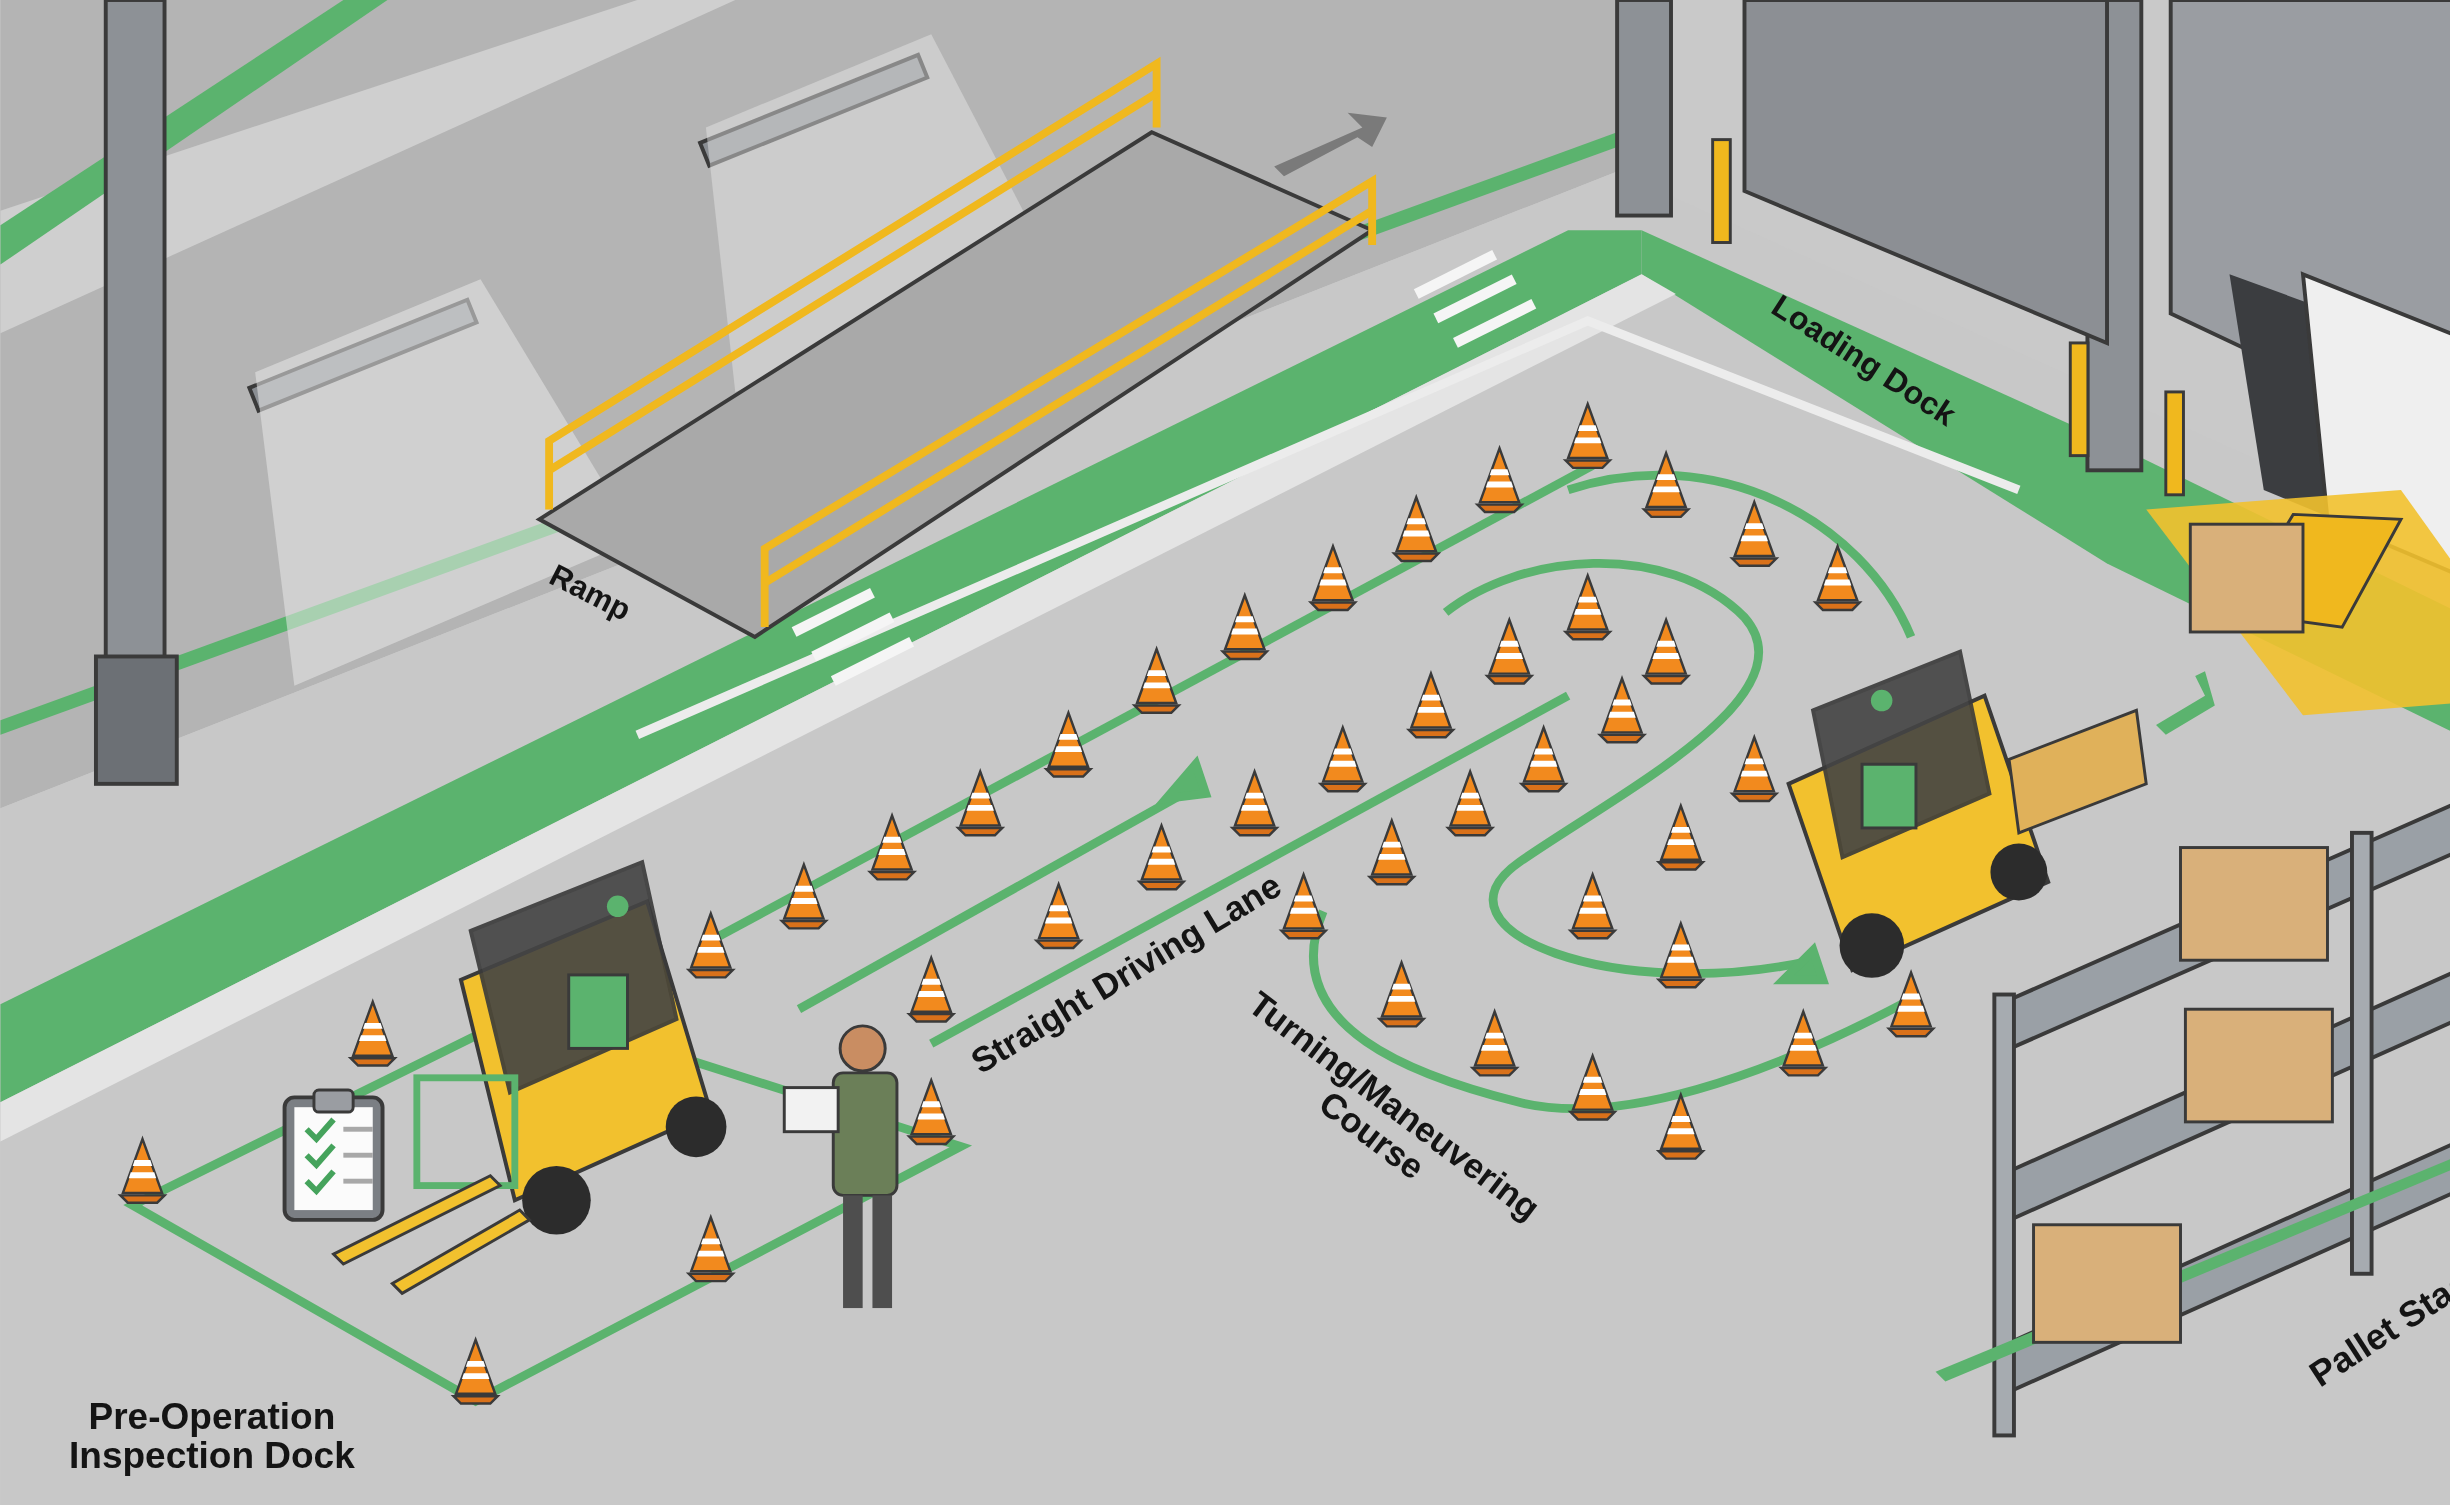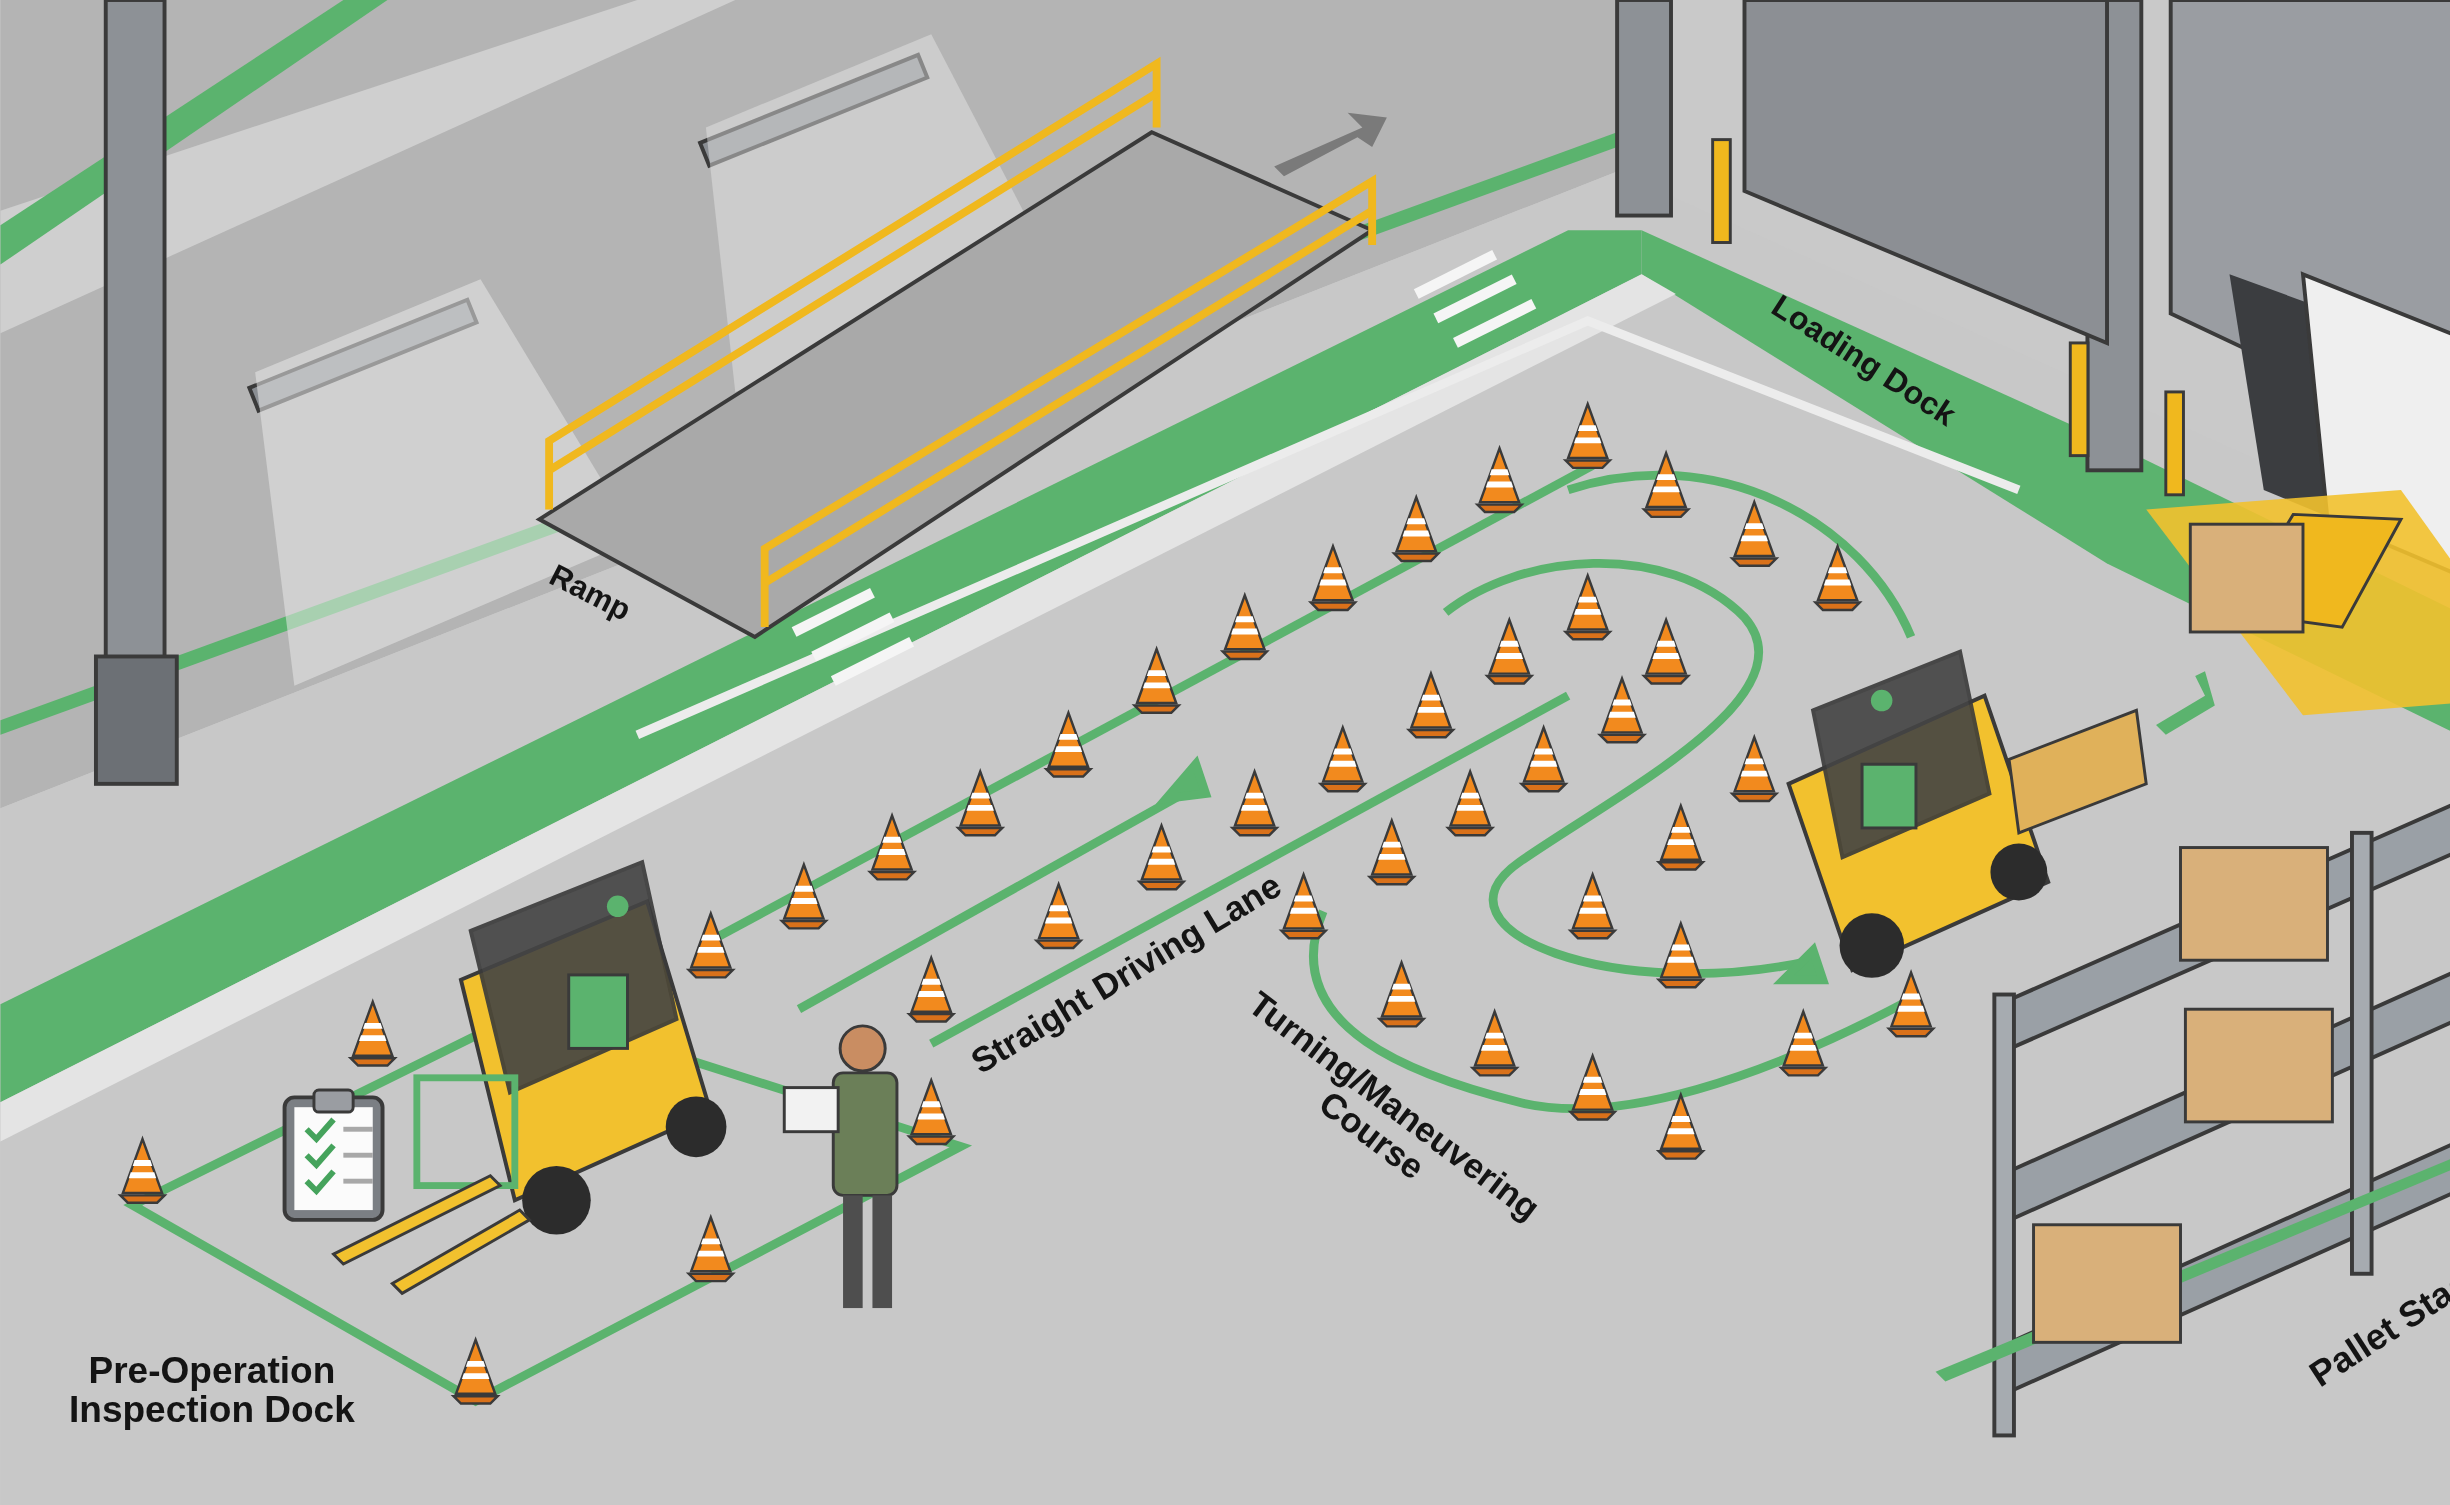--- a/index.html
+++ b/index.html
@@ -212,19 +212,19 @@
 
 <div class="label" style="left:1784px;top:289px;font-size:32px;transform:rotate(33deg);">Loading Dock</div>
 
 <div class="label" style="left:965px;top:1049px;font-size:35px;transform:rotate(-31deg);">Straight Driving Lane</div>
 
 <div class="label multi" style="left:1264px;top:985px;font-size:35px;transform:rotate(37deg);">
   <span>Turning/Maneuvering</span>
   <span>Course</span>
 </div>
 
-<div class="label multi" style="left:69px;top:1352px;font-size:37px;">
+<div class="label multi" style="left:69px;top:1398px;font-size:37px;">
   <span>Pre-Operation</span>
   <span>Inspection Dock</span>
 </div>
 
 <div class="label" style="left:2303px;top:1362px;font-size:36px;transform:rotate(-33deg);">Pallet Stacking Zone</div>
 
 
 </body></html>

